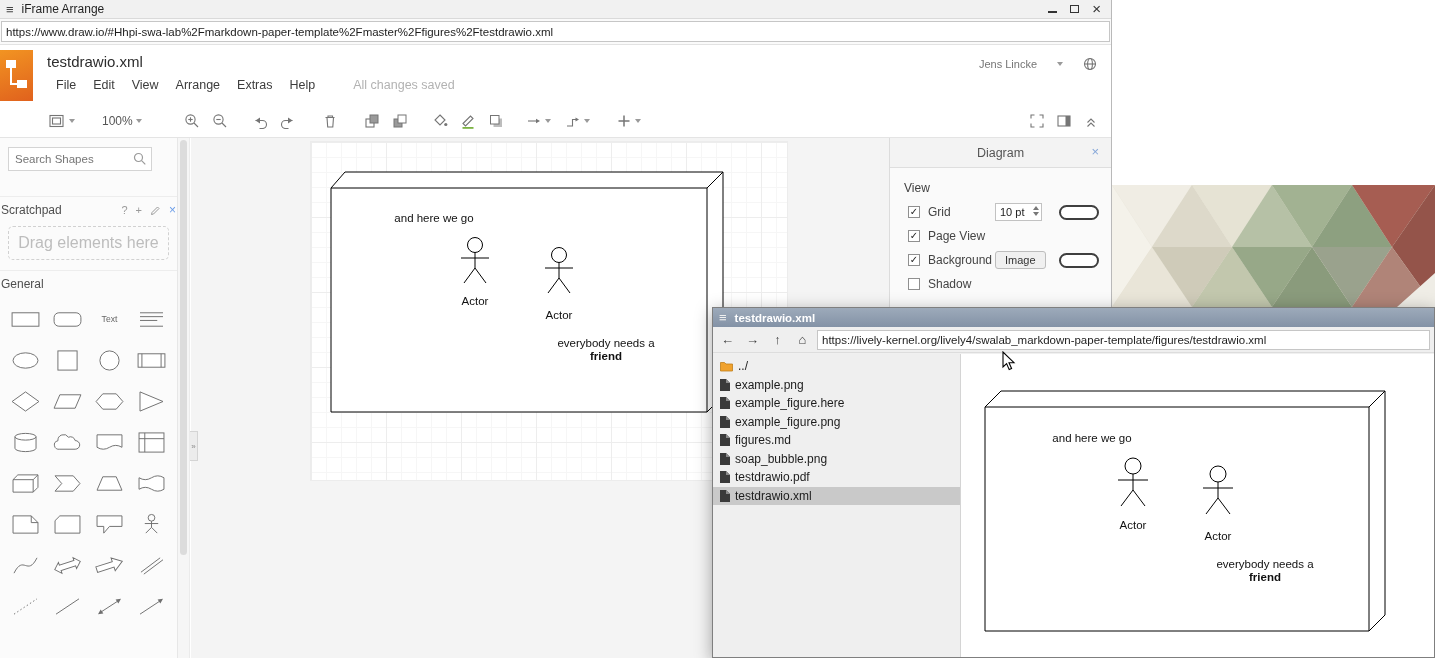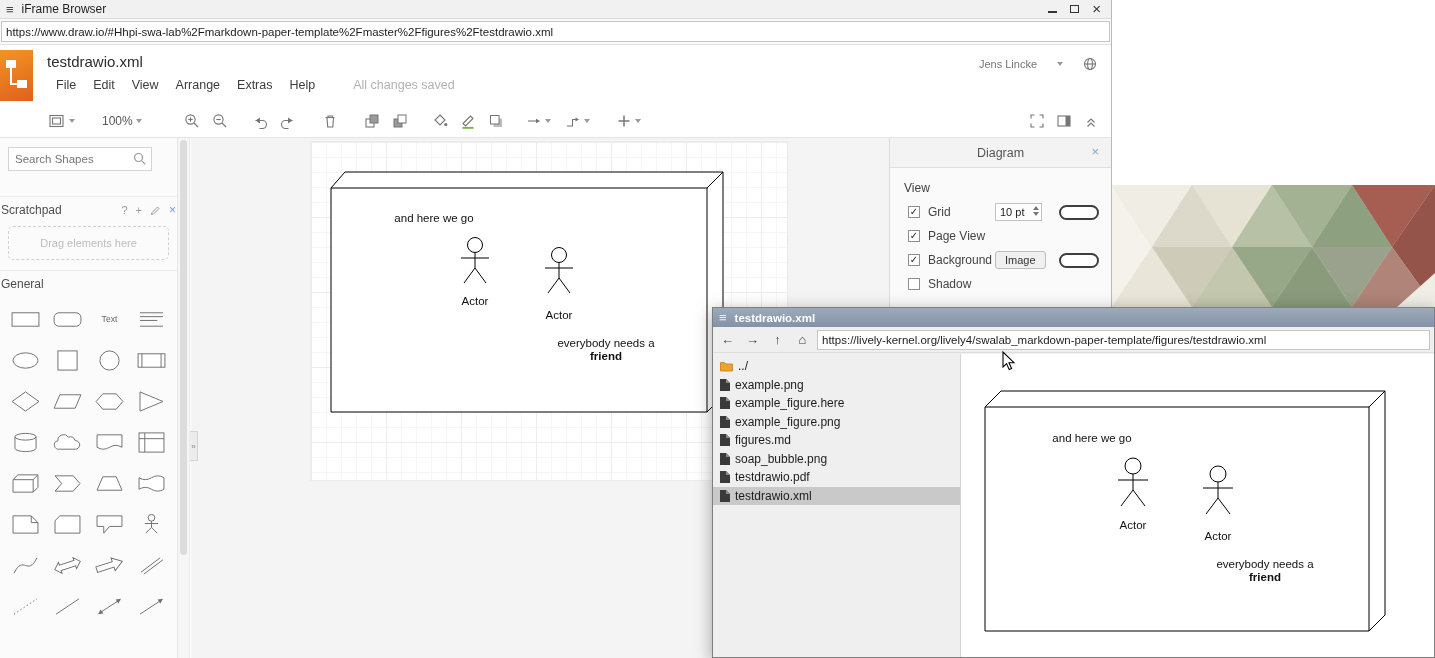--- a/index.html
+++ b/index.html
@@ -44,21 +44,21 @@
 
   
   .dio-side{position:absolute;left:0;top:0;bottom:0;width:178px;background:#fbfbfb;border-right:1px solid #e7e7e7;overflow:hidden;}
   .side-search{margin:9px 25px 0 8px;position:relative;text-decoration:underline;}
   .side-search input{width:100%;height:24px;border:1px solid #d4d4d4;background:#fff;font-size:11.5px;padding:0 22px 0 6px;color:#333;font-family:inherit;}
   .search-mag{position:absolute;right:5px;top:5px;}
   .side-sec{display:flex;align-items:center;padding:6px 1px;font-size:12px;color:#4e4e4e;border-top:1px solid #ededed;}
   .side-sec.scratch{margin-top:25px;}
   .scratch-icons{margin-left:auto;display:flex;gap:8px;align-items:center;color:#9a9a9a;font-size:11px;}
   .scratch-x{color:#6d9ee8;font-size:12px;}
-  .drag-box{margin:3px 8px 10px 8px;height:34px;border:1.5px dashed #d1d1d1;border-radius:5px;display:flex;align-items:center;justify-content:center;color:#bdbdbd;font-size:11px;}
+  .drag-box{margin:3px 8px 10px 8px;height:34px;border:1.5px dashed #d1d1d1;border-radius:5px;display:flex;align-items:center;justify-content:center;color:#bdbdbd;font-size:16px;}
   .shape-grid{display:grid;grid-template-columns:repeat(4,1fr);padding:2px 5px;}
   .shape-cell{height:41px;display:flex;align-items:center;justify-content:center;}
   .shape-cell svg{width:31px;height:23px;}
   .sh{fill:#fff;stroke:#6f6f6f;stroke-width:1px;}
   .shn{fill:none;stroke:#6f6f6f;stroke-width:1px;}
   .shf{fill:#6f6f6f;stroke:none;}
   .sh-label{font-size:9px;fill:#666;stroke:none;font-family:"Liberation Sans",sans-serif;}
 
   .side-scroll{position:absolute;left:178px;top:0;bottom:0;width:12px;background:#f6f6f6;border-right:1px solid #ebebeb;}
   .side-thumb{position:absolute;left:2px;right:2px;top:2px;height:415px;background:#dcdcdc;border-radius:4px;}
@@ -132,21 +132,21 @@
       <polygon points="200,62 240,122 280,62" fill="#9aa28d"></polygon>
       <polygon points="240,122 280,62 323,122" fill="#b08478"></polygon>
       <polygon points="285,122 323,88 323,122" fill="#efede6"></polygon>
       <rect y="122" width="323" height="351" fill="#cfccbe"></rect>
     </svg>
   </div>
 
   <div class="win1">
     <div class="win1-titlebar">
       <span class="hamburger">≡</span>
-      <span class="win1-title">iFrame Browser</span>
+      <span class="win1-title">iFrame Arrange</span>
       <span class="win-controls">
         <span class="ctl-min"></span>
         <span class="ctl-max"></span>
         <span class="ctl-close">×</span>
       </span>
     </div>
     <div class="win1-urlbar">
       <input class="url-input" value="https://www.draw.io/#Hhpi-swa-lab%2Fmarkdown-paper-template%2Fmaster%2Ffigures%2Ftestdrawio.xml" style="">
     </div>
 

